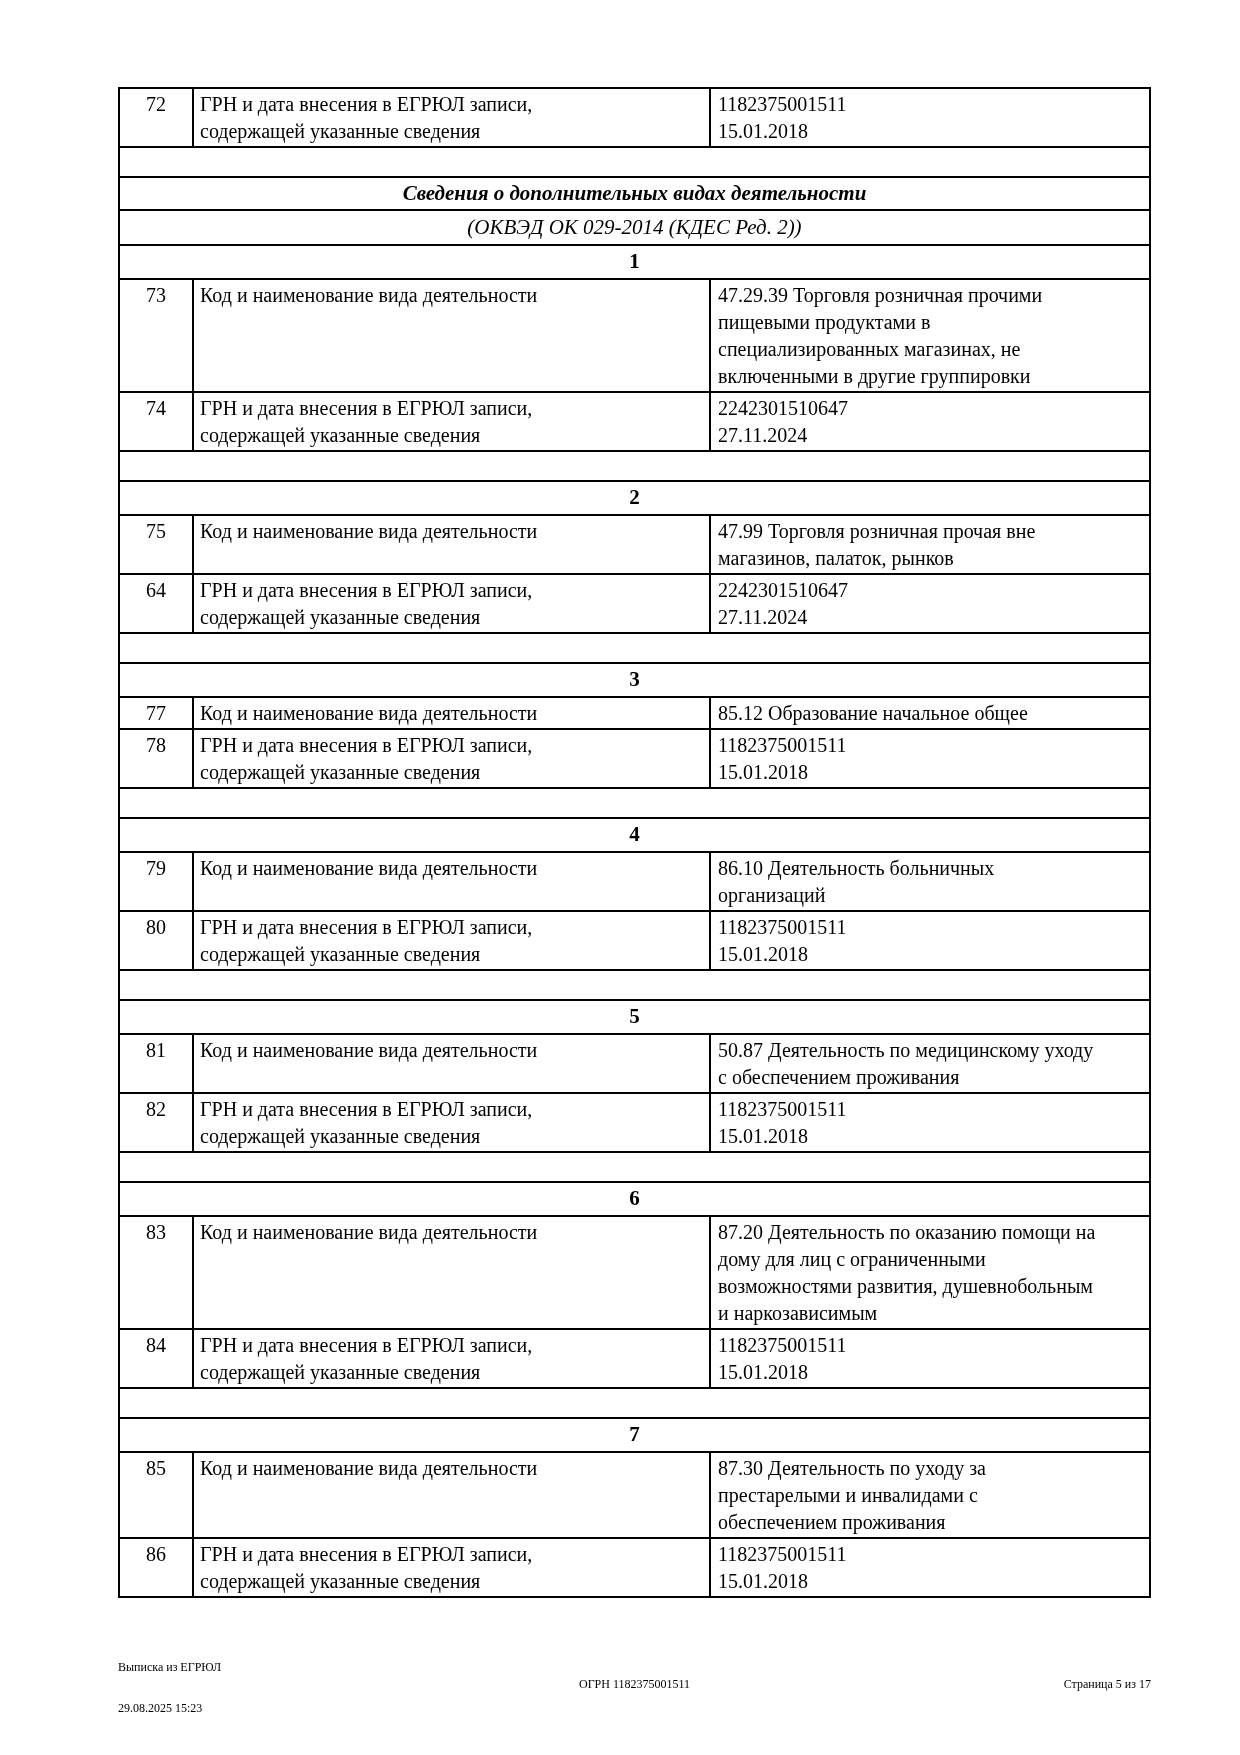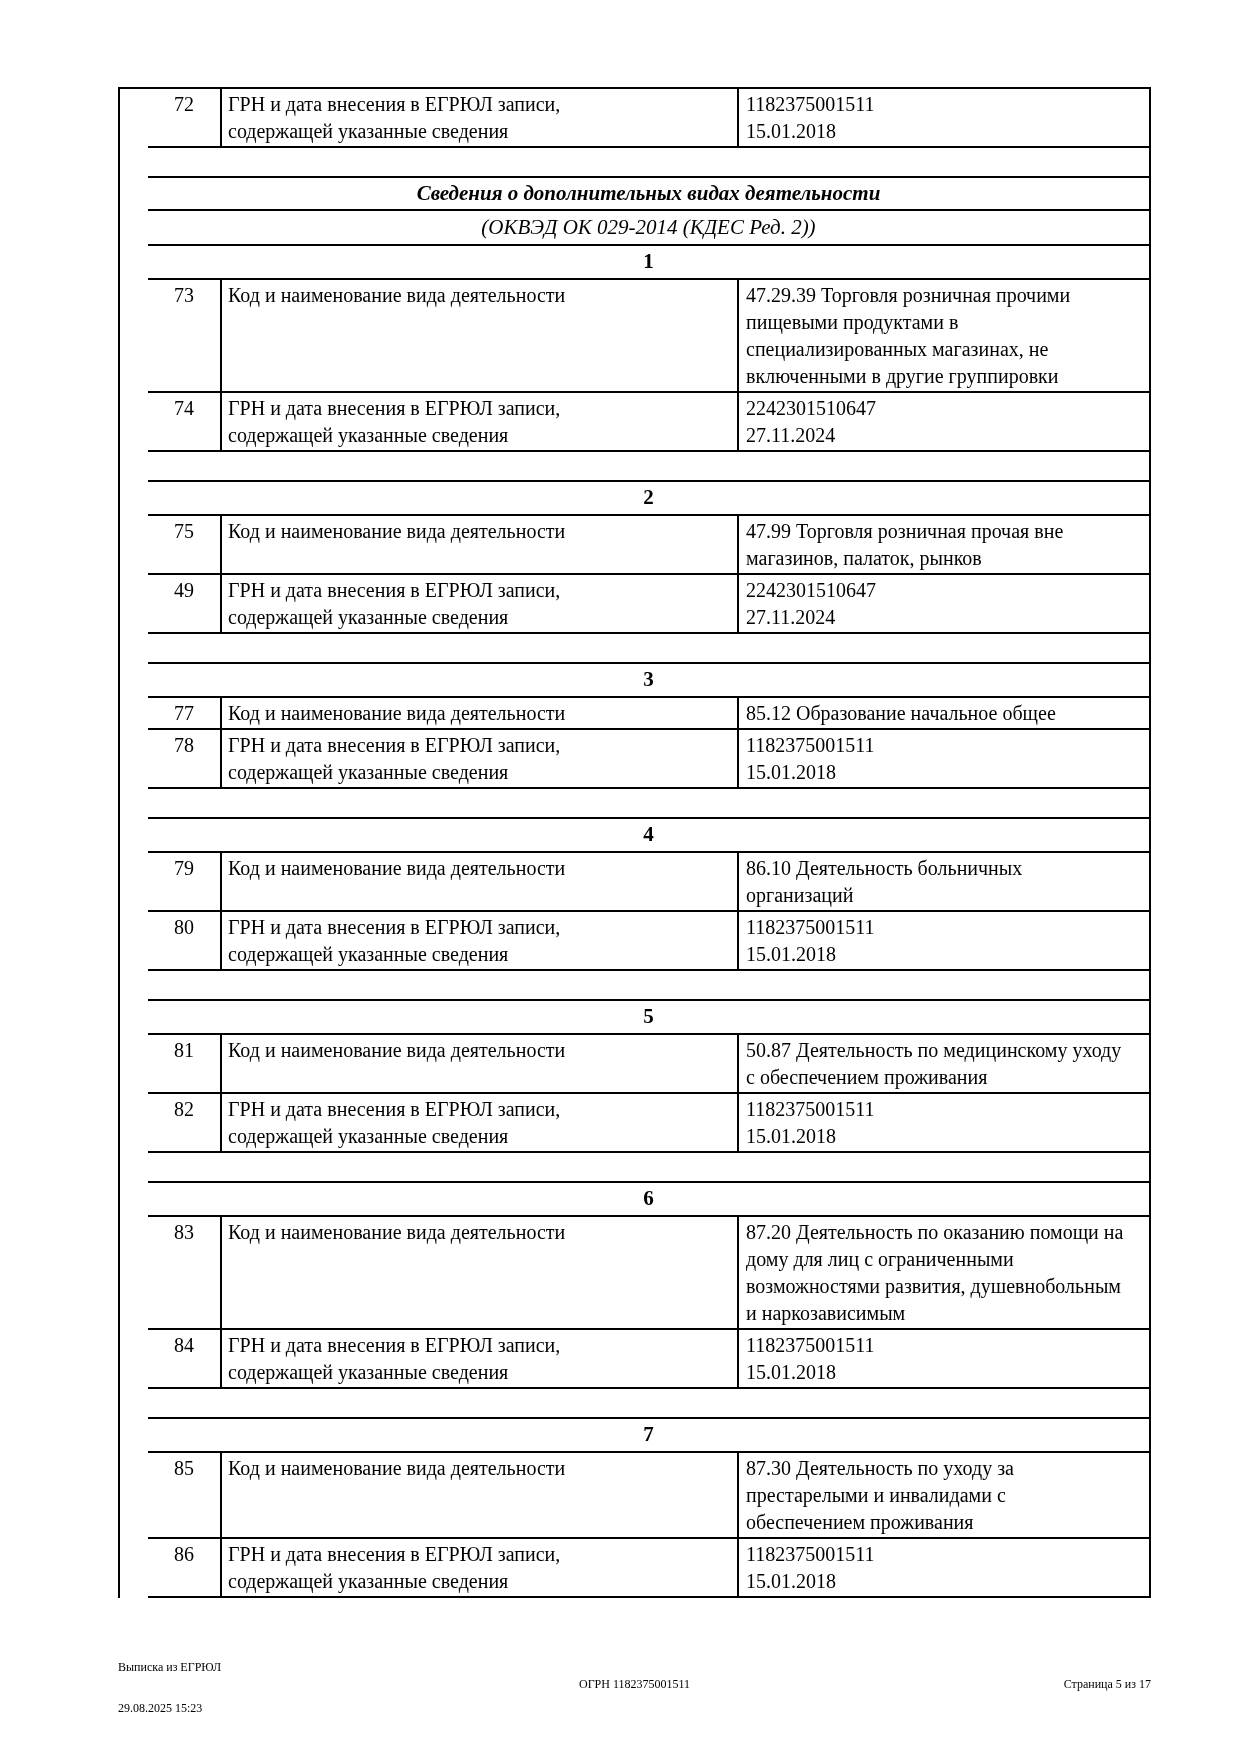--- a/index.html
+++ b/index.html
@@ -13,21 +13,20 @@
   }
   * { box-sizing: border-box; }
 
   .doc {
     position: absolute;
     left: 118px; top: 87px;
     width: 1033px;
     border: 2px solid #000;
     border-bottom: 0;
     background: #fff;
-    padding-left: 28px;
   }
 
   .trow { display: flex; border-bottom: 2px solid #000; }
   .cell {
     font-size: 20px;
     line-height: 27px;
     white-space: pre-line;
   }
   .c-num {
     width: 74px;
@@ -124,21 +123,21 @@
   <div class="spacer"></div>
 
   <div class="group-num">2</div>
   <div class="trow">
     <div class="cell c-num">75</div>
     <div class="cell c-label">Код и наименование вида деятельности</div>
     <div class="cell c-value">47.99 Торговля розничная прочая вне
 магазинов, палаток, рынков</div>
   </div>
   <div class="trow">
-    <div class="cell c-num">49</div>
+    <div class="cell c-num">64</div>
     <div class="cell c-label">ГРН и дата внесения в ЕГРЮЛ записи,
 содержащей указанные сведения</div>
     <div class="cell c-value">2242301510647
 27.11.2024</div>
   </div>
   <div class="spacer"></div>
 
   <div class="group-num">3</div>
   <div class="trow">
     <div class="cell c-num">77</div>

